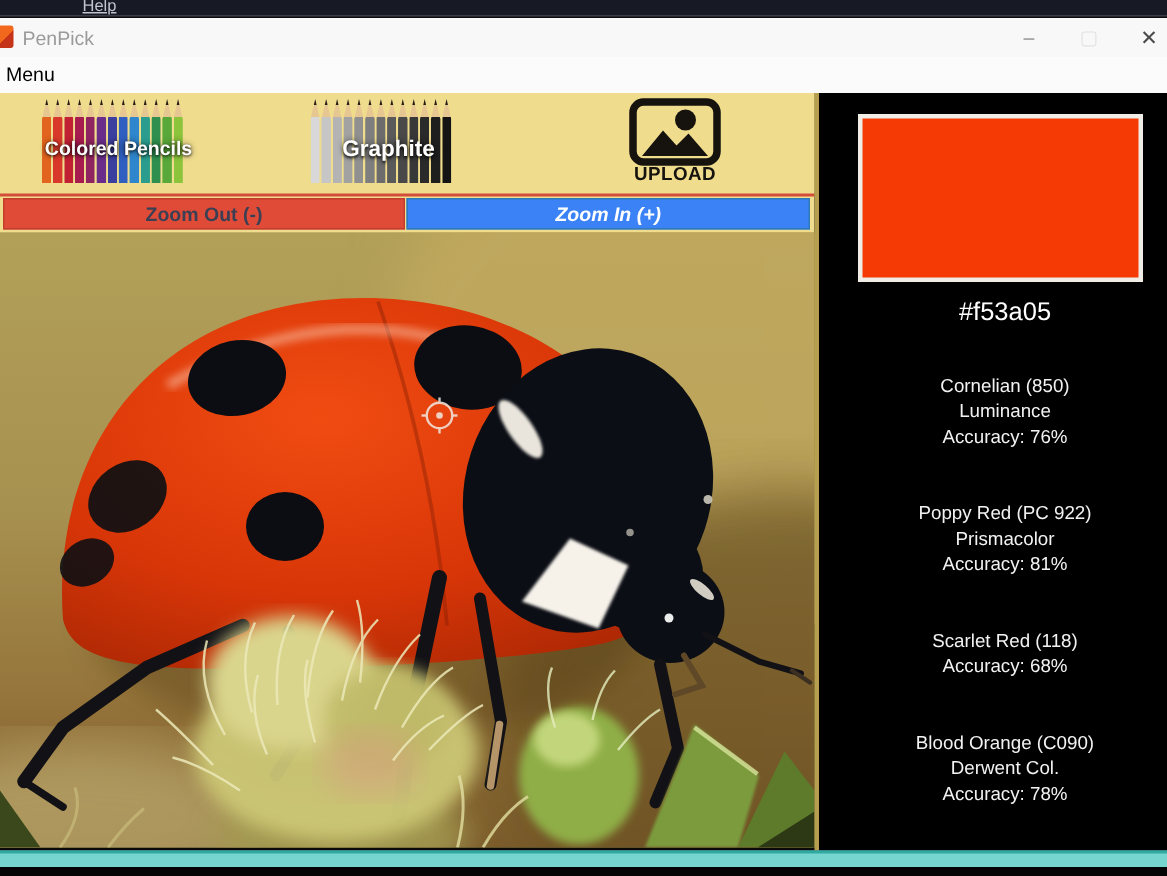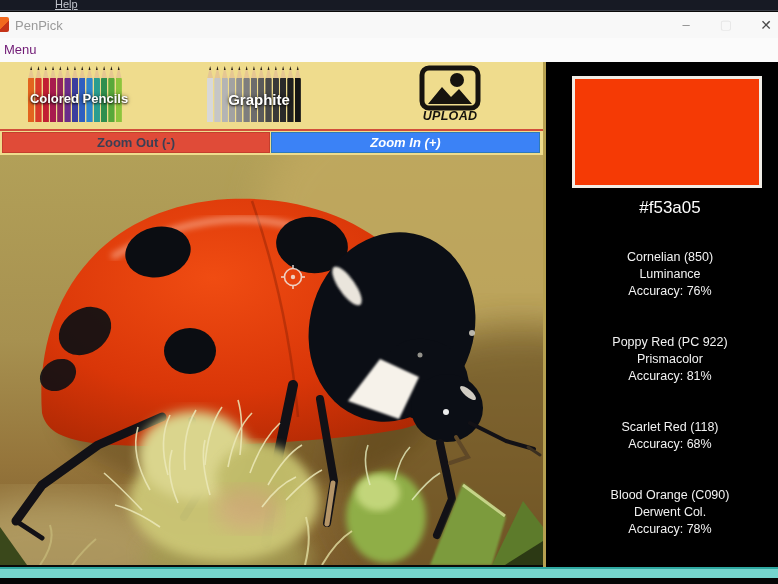--- a/index.html
+++ b/index.html
@@ -12,36 +12,36 @@
 
   
   .titlebar{position:absolute;left:0;top:12px;width:778px;height:26px;background:#f8f8f8;}
   .app-icon{position:absolute;left:-2px;top:5px;width:11px;height:15px;border-radius:2px;background:linear-gradient(135deg,#f2691e 0 55%,#c53318 55% 100%);}
   .title-text{position:absolute;left:15px;top:6px;font-size:13px;color:#9a9a9a;}
   .win-btn{position:absolute;top:0;width:40px;height:26px;text-align:center;line-height:26px;font-size:13px;cursor:default;}
   .btn-min{left:666px;color:#8a8a8a;}
   .btn-max{left:706px;color:#e3e3e3;}
   .btn-close{left:746px;color:#4a4a4a;font-size:14px;}
   .menubar{position:absolute;left:0;top:38px;width:778px;height:24px;background:#fbfbfb;}
-  .menu-item{position:absolute;left:4px;top:4px;font-size:13px;color:#701a75;}
+  .menu-item{position:absolute;left:4px;top:4px;font-size:13px;color:#000000;}
 
   
   .left-col{position:absolute;left:0;top:62px;width:543px;height:354px;background:#efdc8d;}
   .toolbar{position:relative;width:543px;height:67px;background:#efdc8d;}
   .img-btn{position:absolute;top:2px;height:62px;cursor:pointer;}
   .btn-colored{left:28px;width:102px;}
   .btn-graphite{left:207px;width:104px;}
   .pencil-row{display:flex;gap:1px;height:58px;align-items:flex-end;}
   .pencil-row i{display:block;width:6.3px;height:56px;clip-path:polygon(0 100%,0 24%,50% 0,100% 24%,100% 100%);
      background:linear-gradient(to bottom,#241b12 0 7%,#e6c792 7% 22%,var(--c) 22% 100%);}
   .img-btn .lbl{position:absolute;left:0;top:27px;width:100%;text-align:center;color:#fff;font-weight:700;font-size:13px;
      text-shadow:0 1px 2px rgba(0,0,0,.85),0 0 4px rgba(0,0,0,.6);}
   .btn-graphite .lbl{font-size:15px;}
   .btn-upload{left:417px;width:66px;height:60px;top:3px;}
-  .btn-upload .lbl{position:absolute;left:0;bottom:2px;width:100%;text-align:center;color:#16130e;font-weight:800;font-size:12.5px;letter-spacing:.3px;text-shadow:none;top:auto;font-style:italic;}
+  .btn-upload .lbl{position:absolute;left:0;bottom:2px;width:100%;text-align:center;color:#16130e;font-weight:800;font-size:12.5px;letter-spacing:.3px;text-shadow:none;top:auto;}
 
   .zoom-row{position:relative;width:543px;height:26px;border-top:2px solid #d24e3a;padding:1px 2px;display:flex;gap:1px;}
   .zoom-btn{height:21px;border:none;font-weight:700;font-size:13px;cursor:pointer;padding:0;}
   .zoom-out{width:268px;background:#e04b38;color:#3b3f54;border:1px solid #c43e2d;}
   .zoom-in{width:269px;background:#3b82f6;color:#fff;border:1px solid #2f7ab8;font-style:italic;}
 
   .photo-wrap{position:relative;width:543px;height:410px;background:#a4924e;cursor:crosshair;}
   .photo-wrap svg{display:block;}
 
   

